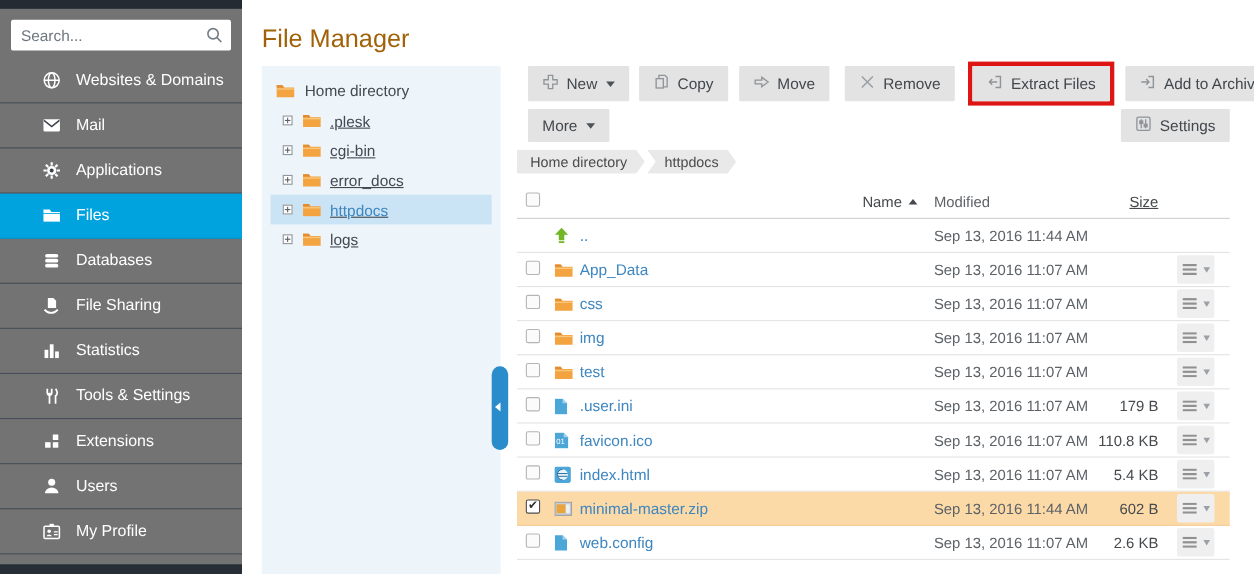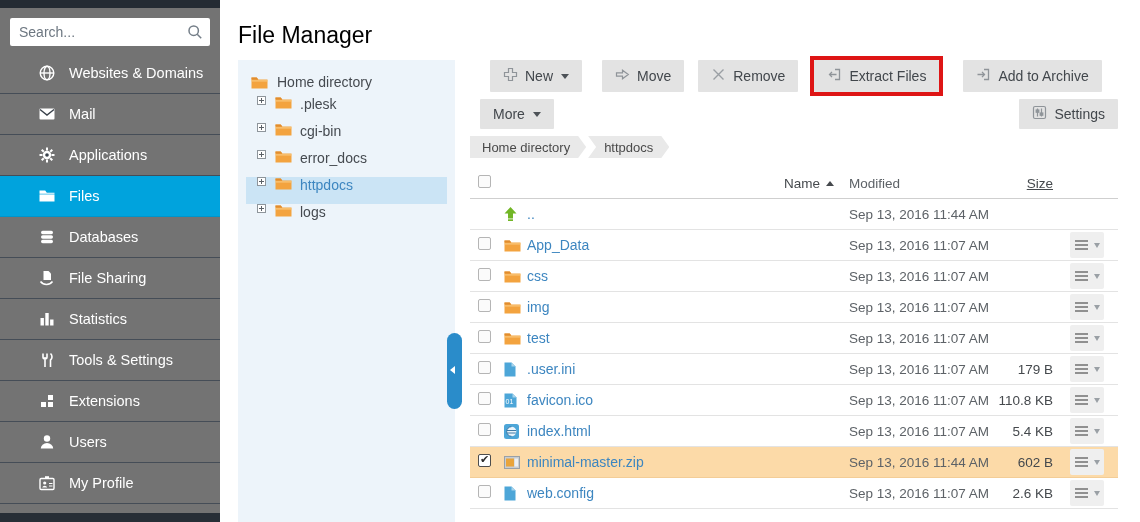--- a/index.html
+++ b/index.html
@@ -17,28 +17,28 @@
   .search-input::placeholder { color:#6d7781; opacity:1; }
   .search-icon { position:absolute; right:7px; top:6px; }
   .side-item { display:flex; align-items:center; height:41px; padding-left:38px;
     border-bottom:1px solid #454d57; color:#fff; font-size:14.5px; cursor:pointer;text-align:right; }
   .side-item .lbl { margin-left:13px; }
   .side-item.active { background:#00a3dd; border-bottom-color:#0095cb; }
   .side-icon { width:18px; height:18px; display:inline-flex; }
 
   
   .main { position:absolute; left:220px; top:0; right:0; bottom:0; background:#fff; }
-  .page-title { position:absolute; left:18px; top:22px; font-size:23px; font-weight:400; color:#000000; }
+  .page-title { position:absolute; left:18px; top:22px; font-size:23px; font-weight:400; color:#a16207; }
 
   
   .tree { position:absolute; left:18px; top:60px; width:217px; bottom:0; background:#edf4fa;
     padding-top:8px; font-size:14px; color:#454a50; }
   .troot { display:flex; align-items:center; height:28px; padding-left:13px; cursor:pointer; }
   .troot .lbl { margin-left:9px; }
-  .tnode { display:flex; height:27px; margin:0 8px; padding-left:11px; cursor:pointer; }
+  .tnode { display:flex; align-items:center; height:27px; margin:0 8px; padding-left:11px; cursor:pointer;text-decoration:underline; }
   .tnode .lbl { margin-left:8px; color:#454a50; }
   .tnode.selected { background:#cbe4f5; }
   .tnode.selected .lbl { color:#3d86c0; }
   .expander { position:relative; width:9px; height:9px; border:1px solid #8e959b; background:#fff; flex:0 0 auto; }
   .expander::before { content:""; position:absolute; left:1px; right:1px; top:3px; height:1px; background:#5b6167; }
   .expander::after  { content:""; position:absolute; top:1px; bottom:1px; left:3px; width:1px; background:#5b6167; }
   .tnode .folder-wrap { margin-left:9px; }
 
   .collapse-handle { position:absolute; left:227px; top:333px; width:15px; height:76px;
     background:#2a8cca; border-radius:8px; cursor:pointer; }
@@ -47,21 +47,21 @@
 
   
   .content { position:absolute; left:250px; right:22px; top:60px; }
 
   .tb1 { height:32px; display:flex; align-items:center; overflow:visible; }
   .tb2 { height:30px; margin-top:7px; position:relative; }
   .btn { display:inline-flex; align-items:center; gap:7px; height:32px; padding:0 13px;
     background:#e3e3e3; border:none; border-radius:1px; font-size:14px; color:#42474c;
     font-family:"Liberation Sans","DejaVu Sans",sans-serif; cursor:pointer; white-space:nowrap; }
   .tb2 .btn { height:30px; }
-  .ml2{margin-left:20px} .ml9{margin-left:9px} .ml12{margin-left:12px} .ml14{margin-left:14px} .ml10{margin-left:10px}
+  .ml2{margin-left:10px} .ml9{margin-left:9px} .ml12{margin-left:12px} .ml14{margin-left:14px} .ml10{margin-left:10px}
   .caret { display:inline-block; width:0; height:0; border-left:4px solid transparent;
     border-right:4px solid transparent; border-top:5px solid #4d5257; margin-left:1px; }
   .red-frame { display:inline-flex; border:4px solid #de1515; }
   .settings-btn { position:absolute; right:0; top:0; }
 
   
   .breadcrumb { display:flex; margin-top:7px; height:22px; }
   .crumb { display:flex; align-items:center; background:#e9e9e9; color:#4a4a4a; font-size:13px;
     padding:0 16px 0 12px; cursor:pointer;
     clip-path:polygon(0 0, calc(100% - 8px) 0, 100% 50%, calc(100% - 8px) 100%, 0 100%); }
@@ -297,20 +297,27 @@
   <div class="content">
 
     <div class="tb1">
       <button class="btn ml2">
         <span><svg width="15" height="15" viewBox="0 0 15 15" fill="none" stroke="#8f9499" stroke-width="1.2">
               <path d="M5.5 1.5h4v4h4v4h-4v4h-4v-4h-4v-4h4z"></path>
             </svg></span>
         <span>New</span>
           <span class="caret"></span>
       </button>
+      <button class="btn ml9">
+        <span><svg width="15" height="15" viewBox="0 0 15 15" fill="none" stroke="#8f9499" stroke-width="1.2">
+              <path d="M5 4.5v-3h5.5l2 2V12h-3"></path>
+              <rect x="2.5" y="4.5" width="6.5" height="8.5"></rect>
+            </svg></span>
+        <span>Copy</span>
+      </button>
       <button class="btn ml2">
         <span><svg width="15" height="15" viewBox="0 0 15 15" fill="none" stroke="#8f9499" stroke-width="1.2">
               <path d="M1.5 5.8h6V3.2l5.8 4.3-5.8 4.3V9.2h-6z"></path>
             </svg></span>
         <span>Move</span>
       </button>
       <button class="btn ml14">
         <span><svg width="15" height="15" viewBox="0 0 15 15" fill="none" stroke="#9a9fa4" stroke-width="1.4">
               <path d="M2.5 2.5l10 10M12.5 2.5l-10 10"></path>
             </svg></span>

